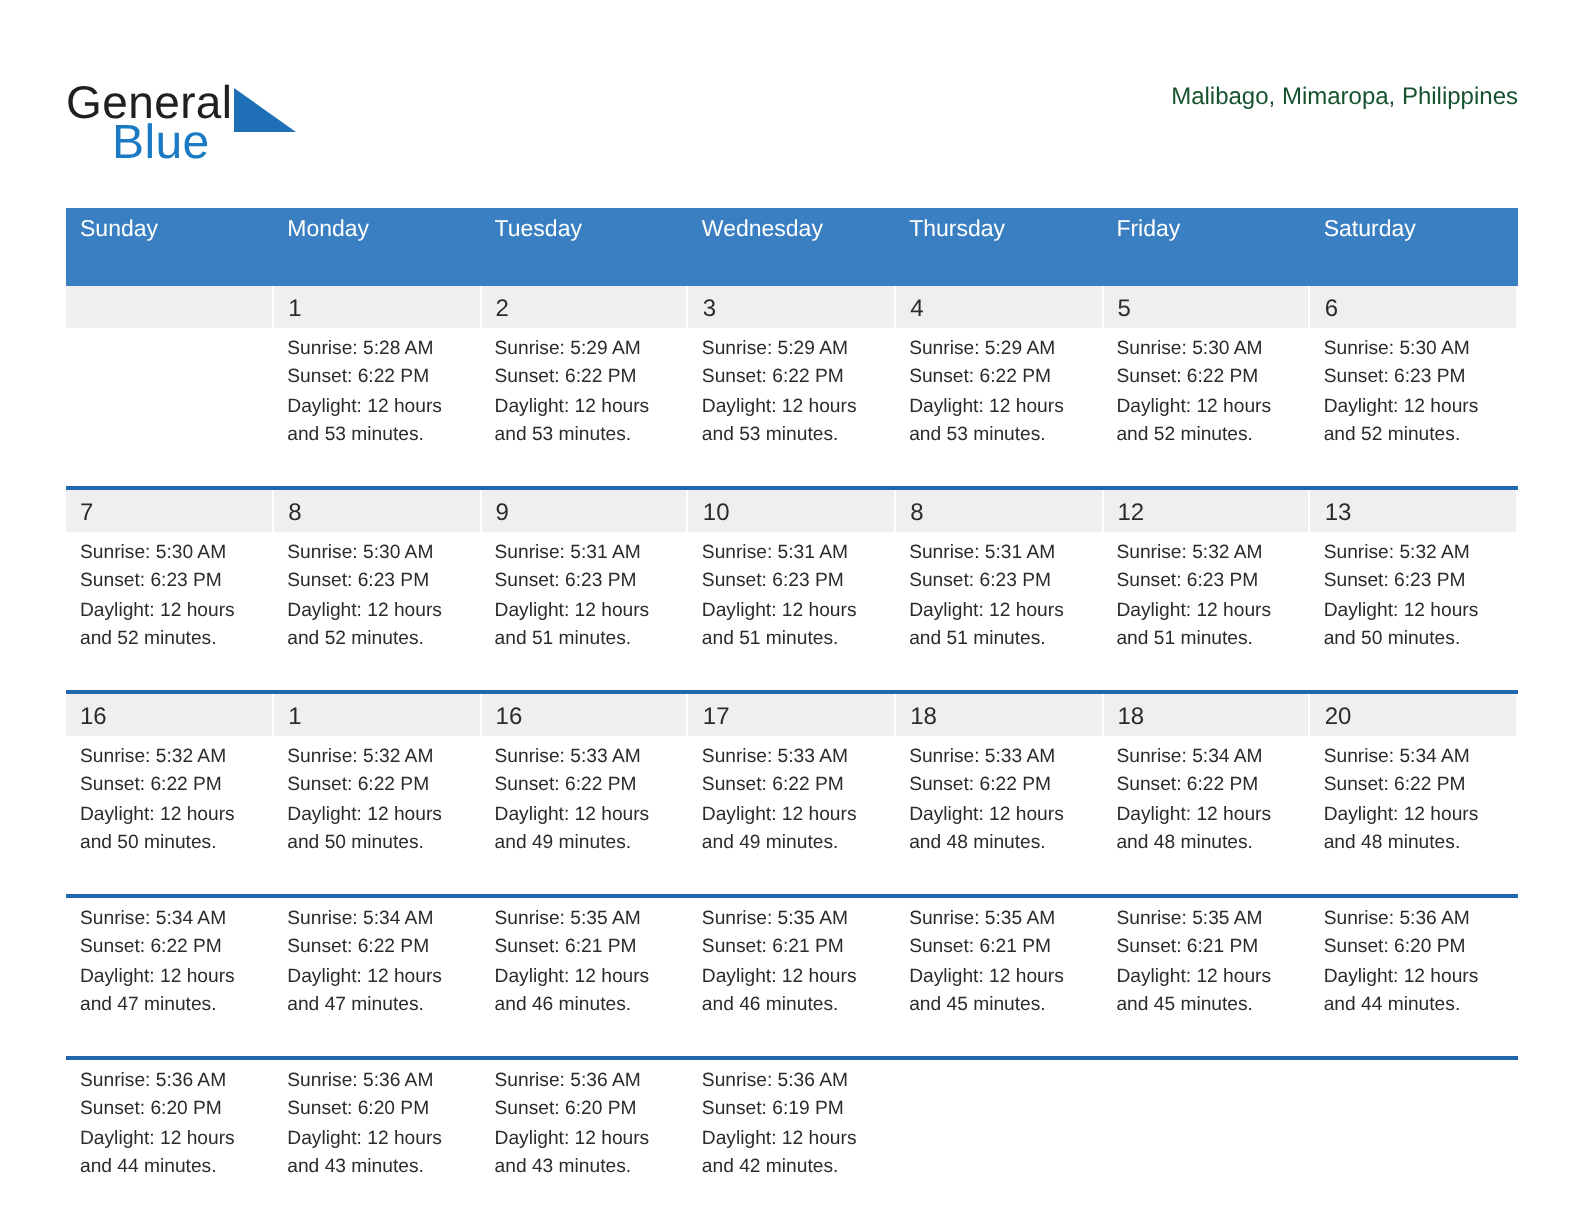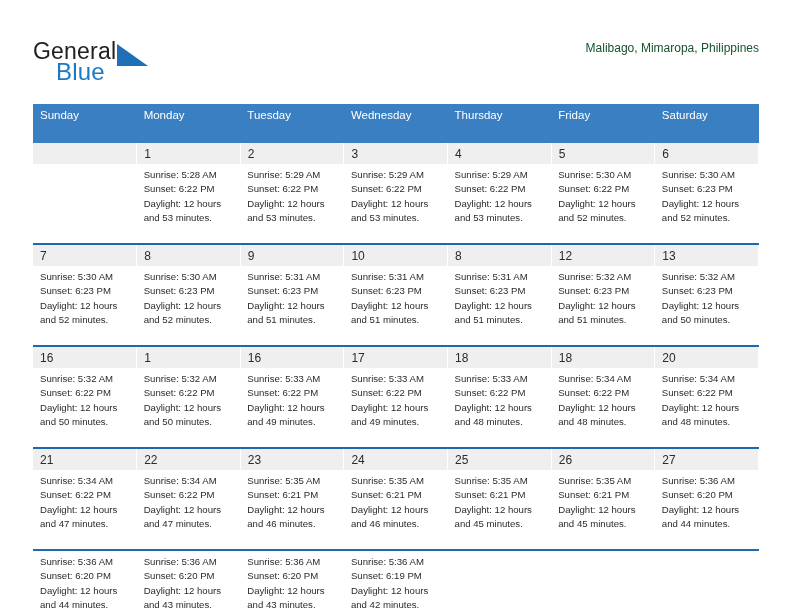--- a/index.html
+++ b/index.html
@@ -366,29 +366,20 @@
             <div class="line">Daylight: 12 hours</div>
             <div class="line">and 48 minutes.</div>
           </td>
         </tr>
         <tr class="spacer-row">
           <td colspan="7"></td>
         </tr>
         <tr class="week-sep">
           <td colspan="7"></td>
         </tr>
-        <tr class="daynum-row">
-          <td>21</td>
-          <td>22</td>
-          <td>23</td>
-          <td>24</td>
-          <td>25</td>
-          <td>26</td>
-          <td>27</td>
-        </tr>
         <tr class="info-row">
           <td>
             <div class="line">Sunrise: 5:34 AM</div>
             <div class="line">Sunset: 6:22 PM</div>
             <div class="line">Daylight: 12 hours</div>
             <div class="line">and 47 minutes.</div>
           </td>
           <td>
             <div class="line">Sunrise: 5:34 AM</div>
             <div class="line">Sunset: 6:22 PM</div>

